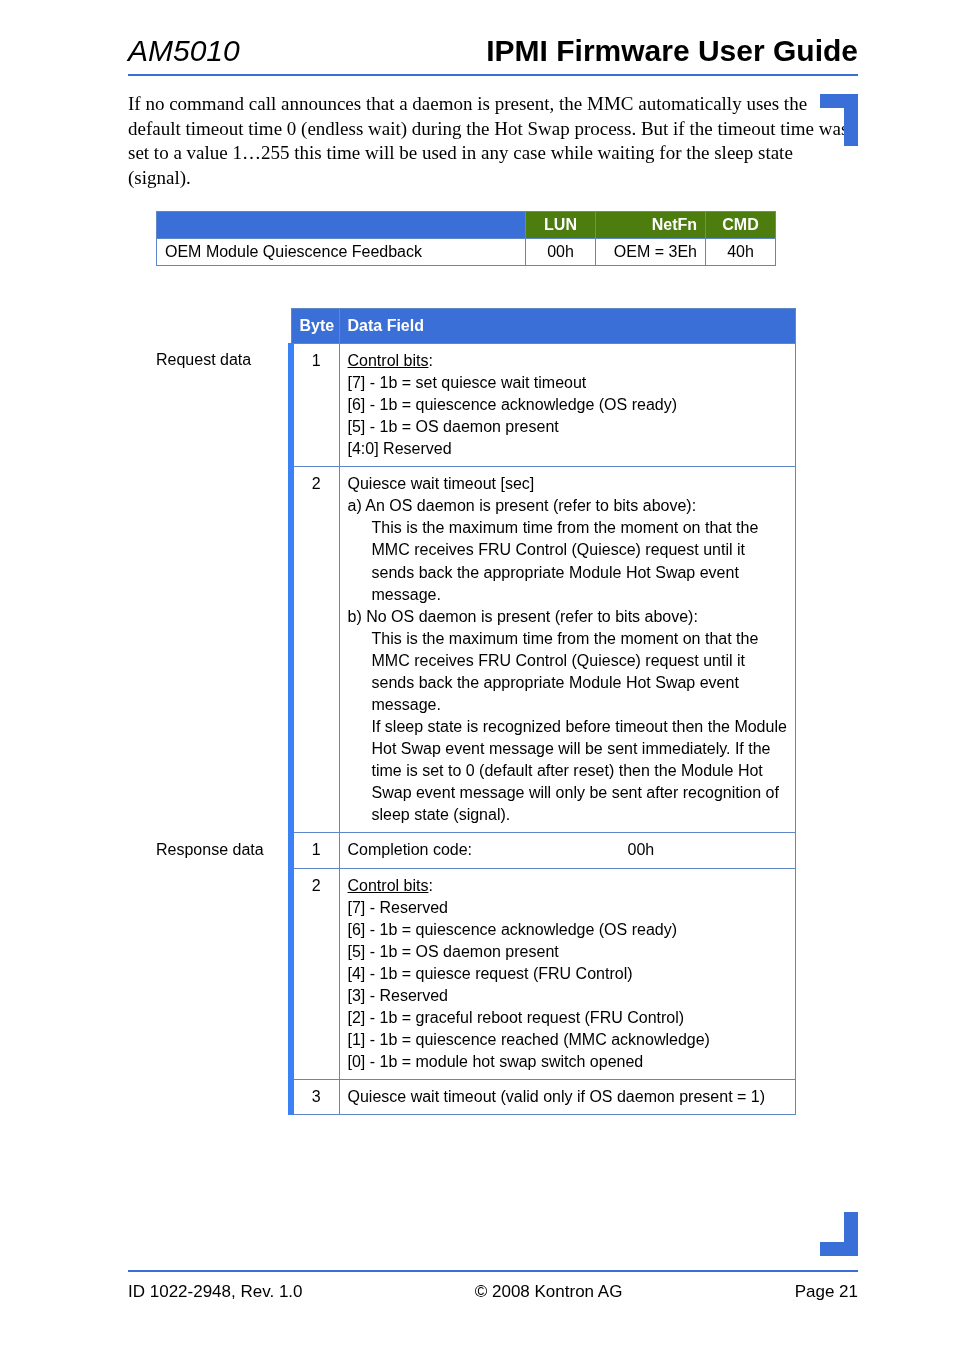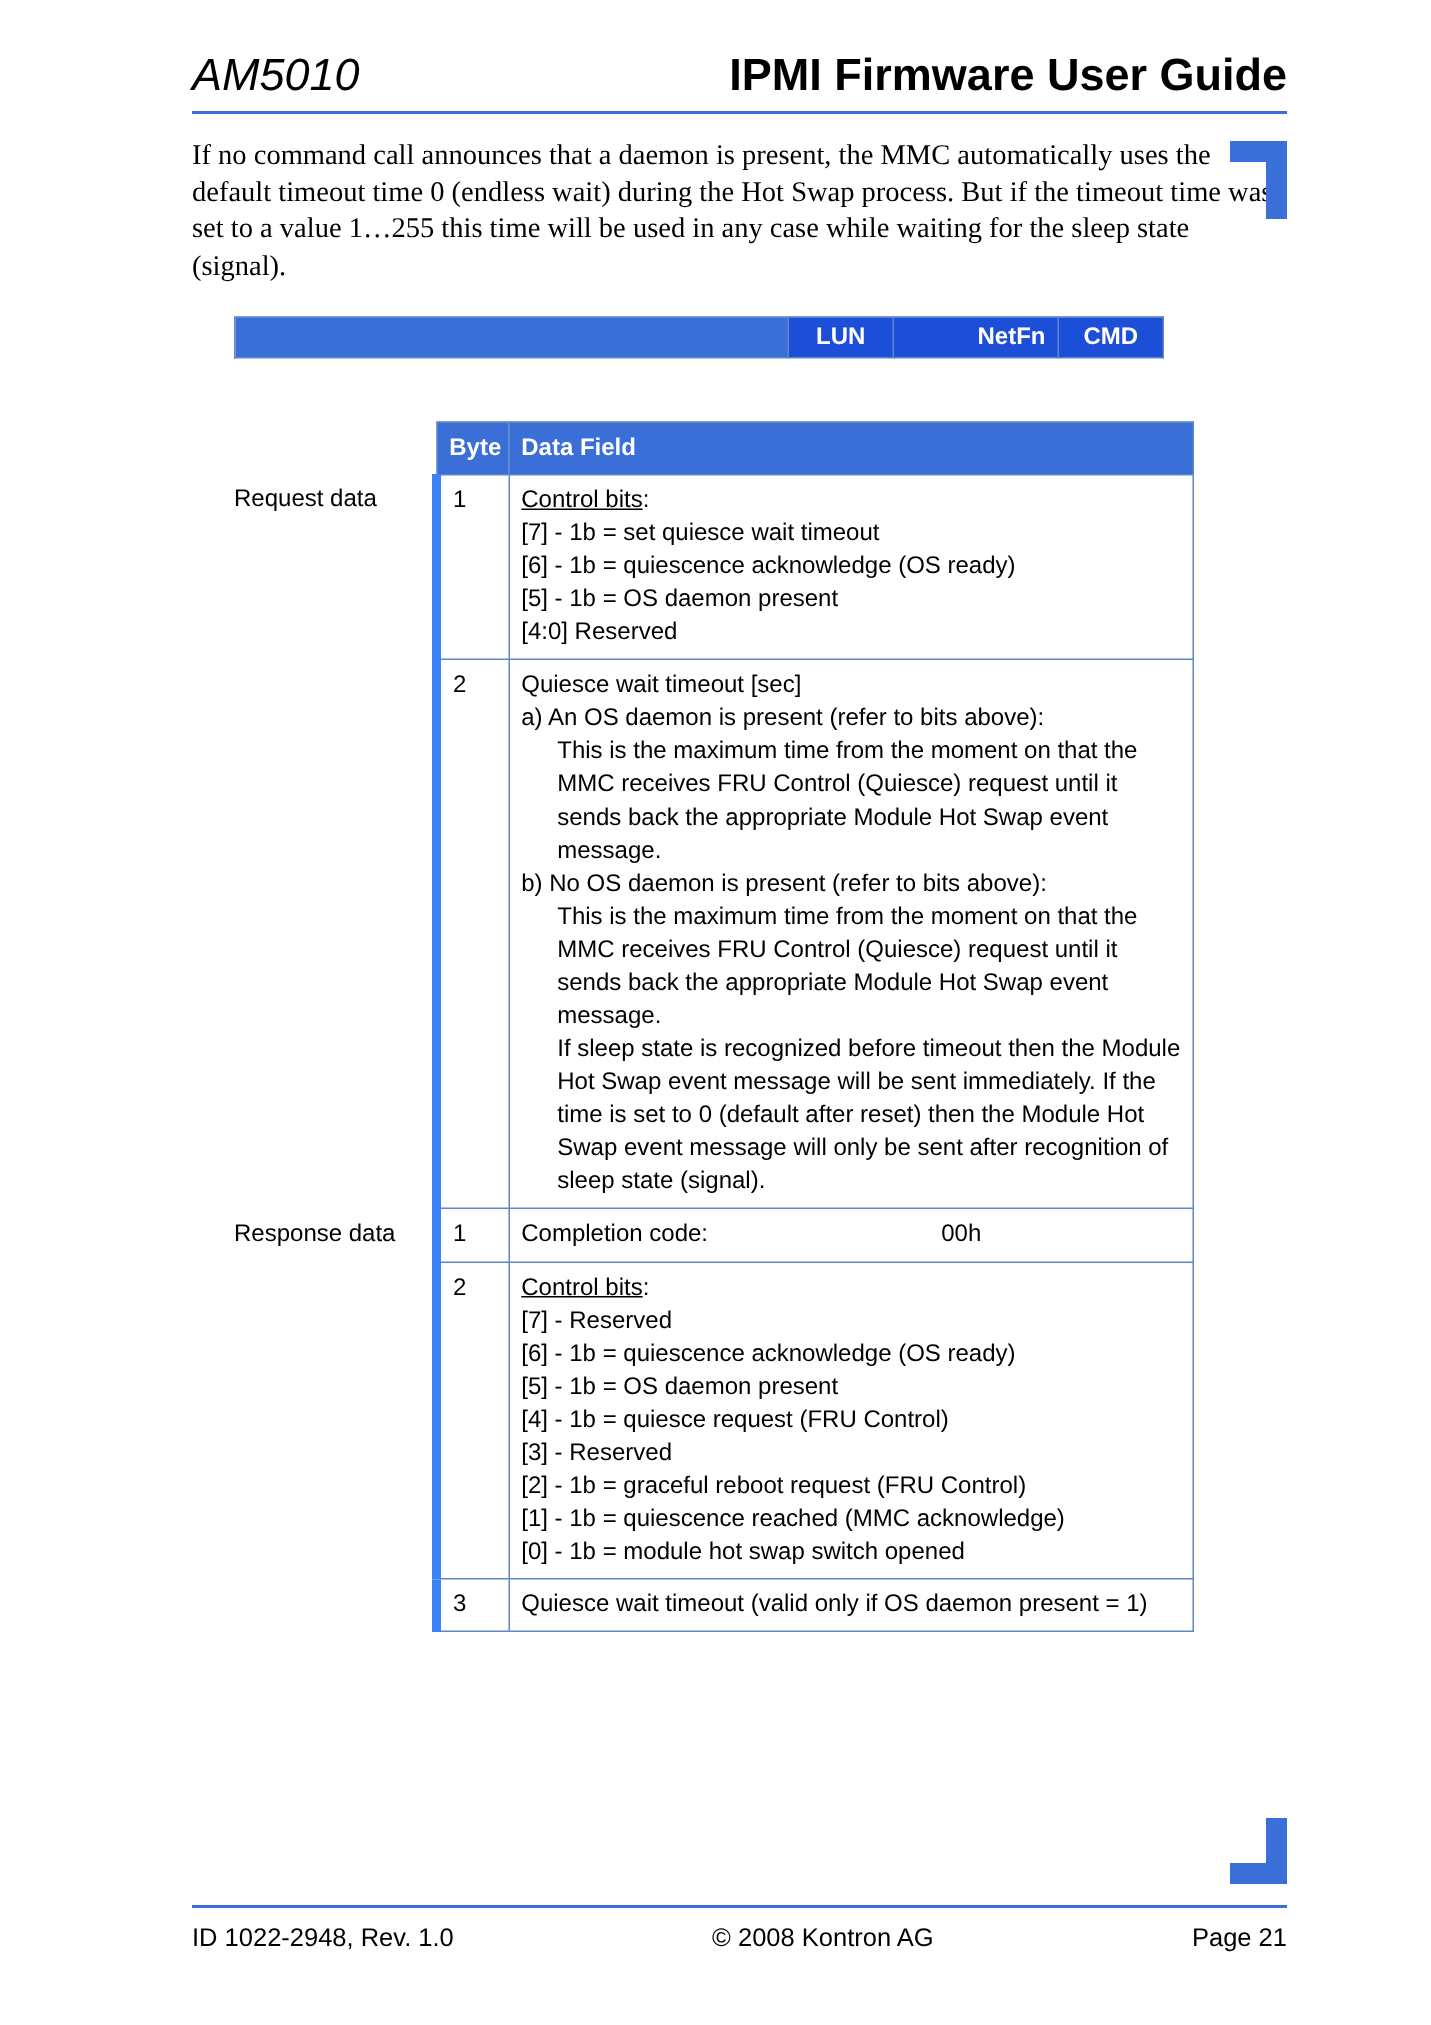--- a/index.html
+++ b/index.html
@@ -65,21 +65,21 @@
     width: 620px;
     margin-left: 28px;
   }
   .t1 th, .t1 td {
     border: 1px solid #5f87c8;
     padding: 4px 8px;
     font-size: 16px;
     font-family: Arial, sans-serif;
   }
   .t1 th {
-    background: #1d4ed8;
+    background: #4d7c0f;
     color: #fff;
     font-weight: bold;
     text-align: left;
   }
   .t1 .nohead { background: #3a6fd8; }
   .t1 .c-lun, .t1 .c-cmd { text-align: center; width: 70px; }
   .t1 .c-netfn { text-align: right; width: 110px; }
   
   .t2wrap { margin-top: 42px; margin-left: 28px; }
   .t2 {
@@ -102,21 +102,21 @@
     text-align: left;
   }
   .t2 .col-label {
     width: 135px;
     border-top: none;
     border-left: none;
     border-bottom: none;
     border-right: 6px solid #3b82f6;
     padding-left: 0;
   }
-  .t2 .col-byte { width: 48px; text-align: left; }
+  .t2 .col-byte { width: 48px; text-align: center; }
   .t2 .col-data { width: auto; }
   .t2 .label-head { background: transparent; border: none; }
   .indent { padding-left: 24px; display: block; }
   .ul-ctrl { text-decoration: underline; }
   .cc-row { display: flex; }
   .cc-left { flex: 0 0 280px; }
   
   .ftr-rule {
     position: absolute;
     left: 128px;
@@ -156,20 +156,26 @@
 
   <div class="para">If no command call announces that a daemon is present, the MMC automatically uses the default timeout time 0 (endless wait) during the Hot Swap process. But if the timeout time was set to a value 1…255 this time will be used in any case while waiting for the sleep state (signal).</div>
 
   <table class="t1">
     <tbody>
         <tr>
       <th class="nohead"></th>
       <th class="c-lun">LUN</th>
       <th class="c-netfn">NetFn</th>
       <th class="c-cmd">CMD</th>
+    </tr>
+    <tr>
+      <td>OEM Module Quiescence Feedback</td>
+      <td class="c-lun">00h</td>
+      <td class="c-netfn">OEM = 3Eh</td>
+      <td class="c-cmd">40h</td>
     </tr>
   </tbody>
     </table>
 
   <div class="t2wrap">
     <table class="t2">
       <tbody>
           <tr>
         <th class="col-label label-head"></th>
         <th class="col-byte">Byte</th>

